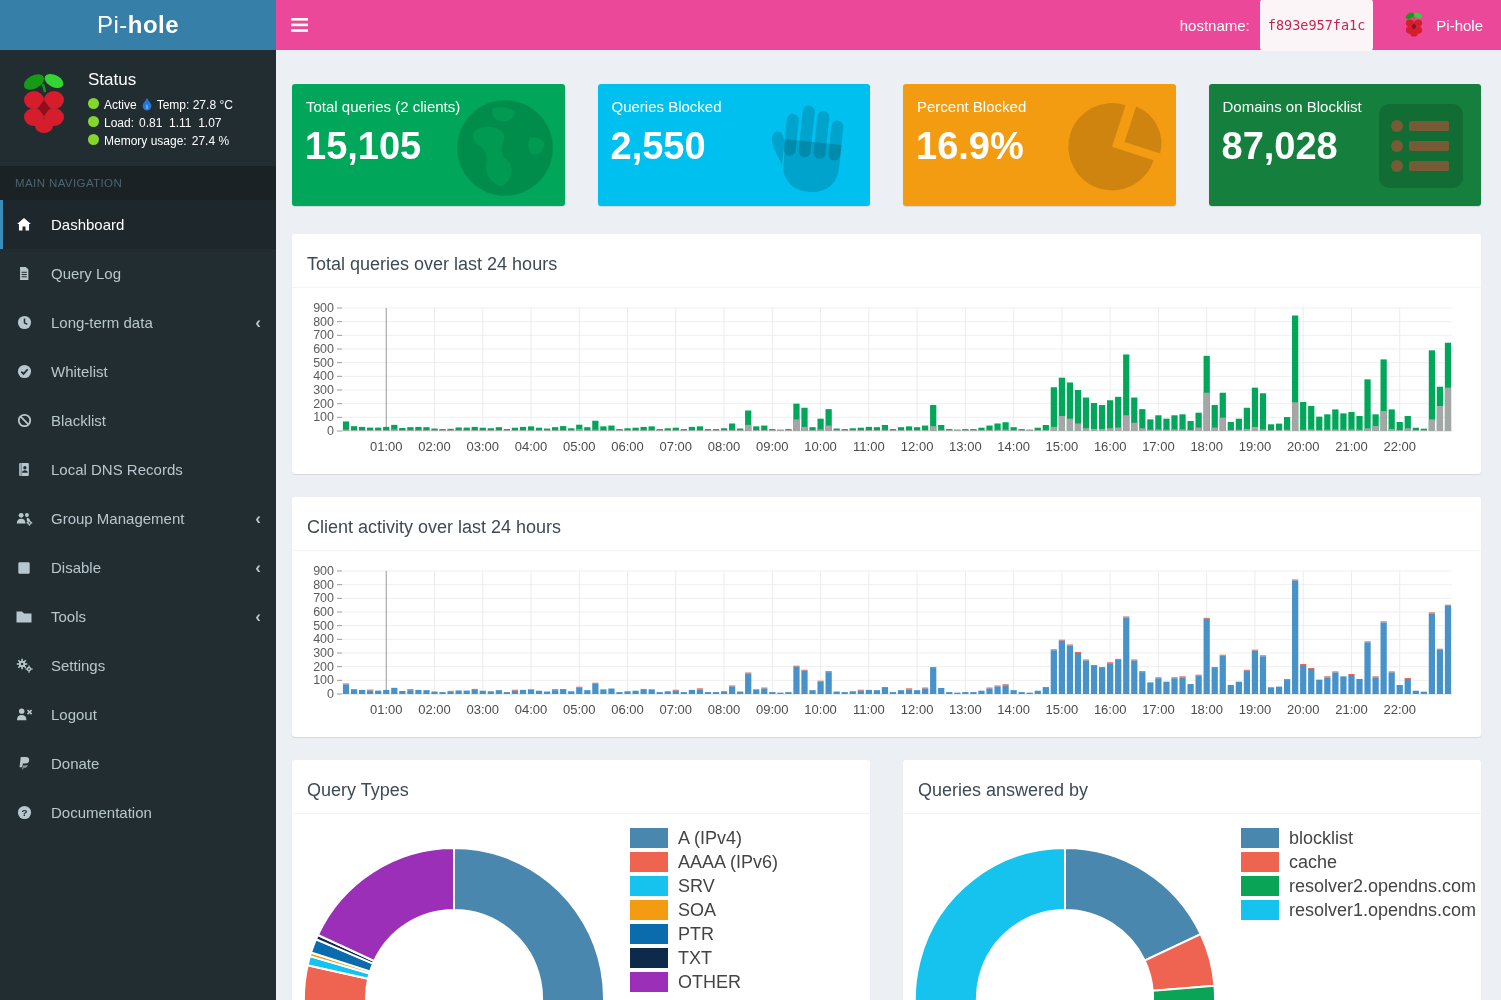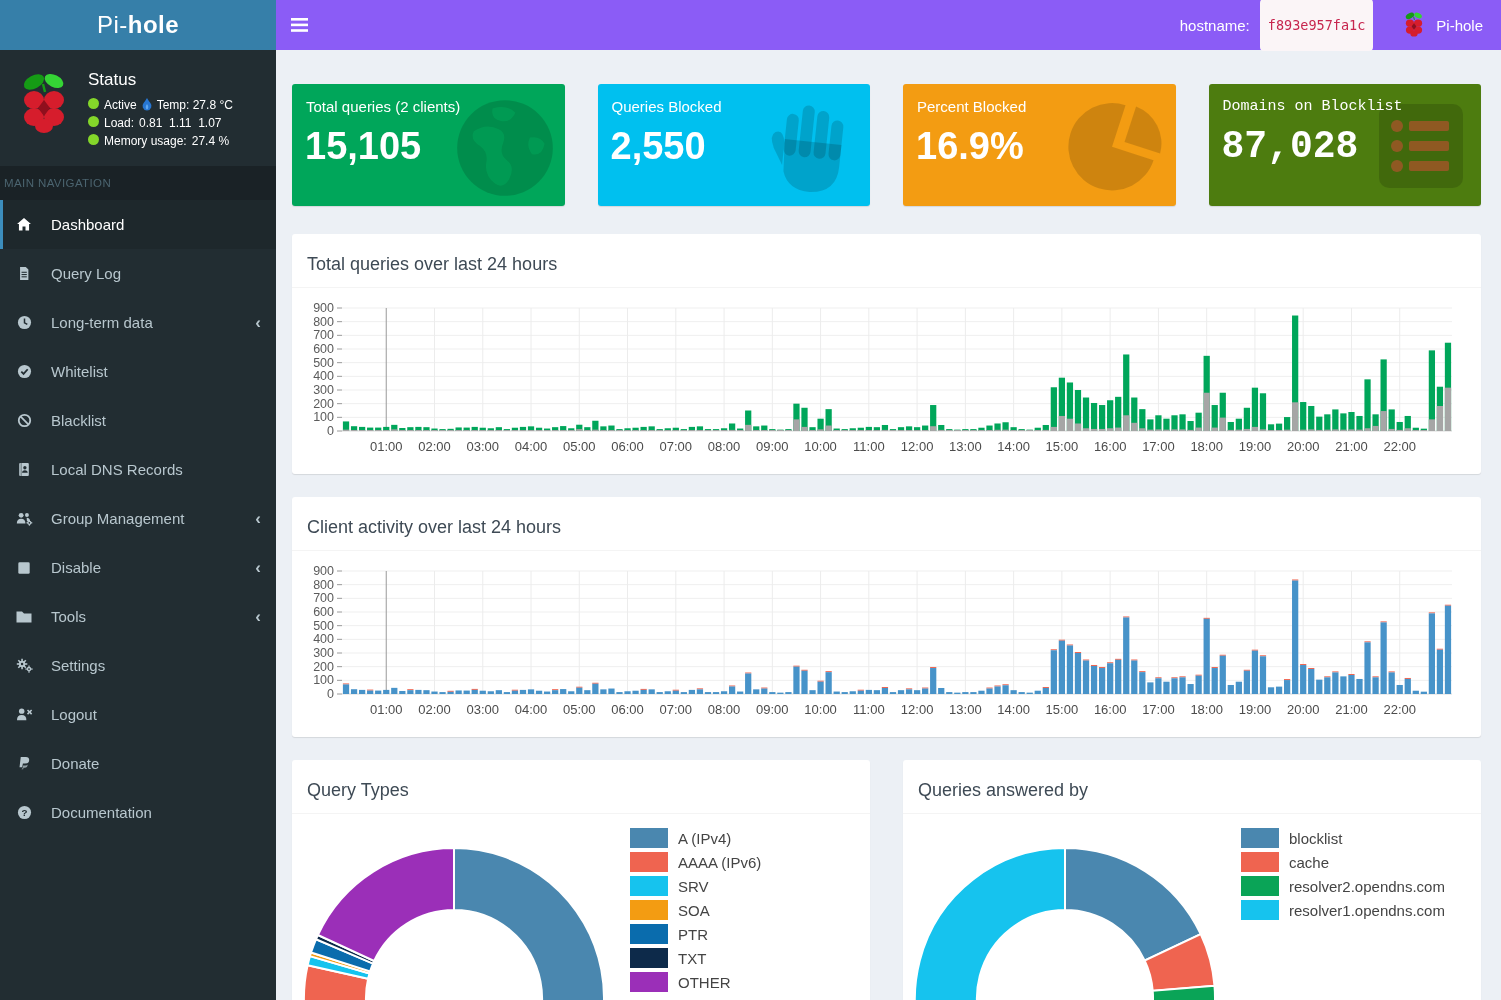--- a/index.html
+++ b/index.html
@@ -4,40 +4,40 @@
 <style>
   * { margin:0; padding:0; box-sizing:border-box; }
   html,body { width:1501px; height:1000px; overflow:hidden; background:#ecf0f5;
     font-family:"Liberation Sans","DejaVu Sans",sans-serif; }
 
   
   .topbar { display:flex; height:50px; width:100%; }
   .logo { width:276px; background:#367fa9; color:#fff; display:flex; align-items:center; justify-content:center;
           font-size:24px; letter-spacing:.5px; }
   .logo b { font-weight:bold; }
-  .navbar { flex:1; background:#8b5cf6; display:flex; align-items:center; color:#fff;justify-content:space-between; }
+  .navbar { flex:1; background:#ec4899; display:flex; align-items:center; color:#fff;justify-content:space-between; }
   .hamburger { width:46px; height:50px; display:flex; align-items:center; justify-content:center; cursor:pointer; }
   .hamburger svg { display:block; }
   .nav-right { margin-left:auto; display:flex; align-items:center; gap:10px; padding-right:18px; font-size:15px; }
   .host-badge { font-family:"DejaVu Sans Mono","Liberation Mono",monospace; font-size:13.5px; color:#c7254e;
                 background:#fbf5f7; border-radius:4px; padding:18px 8px; }
   .nav-brand { display:flex; align-items:center; gap:9px; margin-left:18px; }
 
   
   .wrap { display:flex; height:950px; }
   .sidebar { width:276px; background:#222d32; flex-shrink:0; }
   .content { flex:1; padding:34px 20px 0 16px; overflow:hidden; }
 
   
   .status-panel { display:flex; padding:20px 10px 14px 12px; gap:12px; }
   .status-info { color:#fff; }
   .status-title { font-size:17px; font-weight:normal; margin-bottom:8px; }
   .status-row { font-size:12px; display:flex; align-items:flex-start; gap:5px; margin-bottom:4px; white-space:pre; }
   .dot { width:11px; height:11px; border-radius:50%; background:#84d62a; display:inline-block; flex-shrink:0; }
-  .menu-header { background:#1a2226; color:#4b646f; font-size:11.5px; padding:11px 4px; letter-spacing:.4px; }
+  .menu-header { background:#1a2226; color:#4b646f; font-size:11.5px; padding:11px 15px; letter-spacing:.4px; }
   .menu { list-style:none; }
   .menu-item { display:flex; align-items:center; gap:18px; padding:16px 15px 16px 12px; color:#b8c7ce; font-size:15px;
                border-left:3px solid transparent; cursor:pointer; }
   .menu-item .mi-icon { width:18px; height:16px; display:flex; align-items:center; justify-content:center; flex-shrink:0; }
   .menu-item.active { background:#1e282c; color:#fff; border-left-color:#3c8dbc; }
   .menu-item .chev { margin-left:auto; font-size:17px; font-weight:bold; line-height:10px; }
 
   
   .cards { display:flex; gap:33px; margin-bottom:28px; }
   .card { flex:1; height:122px; border-radius:3px; position:relative; overflow:hidden; color:#fff;
@@ -50,21 +50,21 @@
   .box { background:#fff; border-radius:3px; box-shadow:0 1px 1px rgba(0,0,0,.1); margin-bottom:23px; }
   .box-header { padding:20px 15px 12px 15px; font-size:18px; color:#3e4a55; border-bottom:1px solid #f4f4f4; }
   .box-body { padding:10px 8px 10px 10px; position:relative; }
   .bottom-row { display:flex; gap:33px; }
   .half-box { flex:1; height:320px; }
   .half-box .box-body { height:240px; }
 
   .legend { position:absolute; left:338px; top:12px; }
   .legend-row { display:flex; align-items:center; height:24px; cursor:pointer; }
   .legend-swatch { width:38px; height:20px; margin-right:10px; flex-shrink:0; }
-  .legend-label { font-size:15px; color:#444; white-space:nowrap; }
+  .legend-label { font-size:18px; color:#444; white-space:nowrap; }
 
   svg text { font-family:"Liberation Sans","DejaVu Sans",sans-serif; }
 </style>
 </head>
 <body>
 
 <div class="topbar">
   <div class="logo">
     <span>Pi-</span>
       <b>hole</b>
@@ -316,21 +316,21 @@
             </svg></div>
         </div>
         <div class="card" style="background: rgb(243, 156, 18);">
           <div class="card-label">Percent Blocked</div>
           <div class="card-value">16.9%</div>
           <div class="card-icon"><svg width="104" height="104" viewBox="0 0 100 100">
               <path d="M46 8 A 42 42 0 1 0 88 50 L 46 50 Z" fill="rgba(0,0,0,0.15)" transform="rotate(18 50 50)"></path>
               <path d="M56 6 A 38 38 0 0 1 92 42 L 56 42 Z" fill="rgba(0,0,0,0.15)" transform="rotate(18 50 50)"></path>
             </svg></div>
         </div>
-        <div class="card" style="background: #4d7c0f; font-family: Liberation Mono, monospace;">
+        <div class="card" style="background: #15803d;">
           <div class="card-label">Domains on Blocklist</div>
           <div class="card-value">87,028</div>
           <div class="card-icon"><svg width="104" height="100" viewBox="0 0 100 100">
               <rect x="8" y="8" width="84" height="84" rx="10" fill="rgba(0,0,0,0.15)"></rect>
               <g fill="#dd4b39" opacity="0.5">
                 <circle cx="26" cy="30" r="6"></circle>
                 <circle cx="26" cy="50" r="6"></circle>
                 <circle cx="26" cy="70" r="6"></circle>
                 <rect x="38" y="25" width="40" height="10" rx="2"></rect>
                 <rect x="38" y="45" width="40" height="10" rx="2"></rect>

